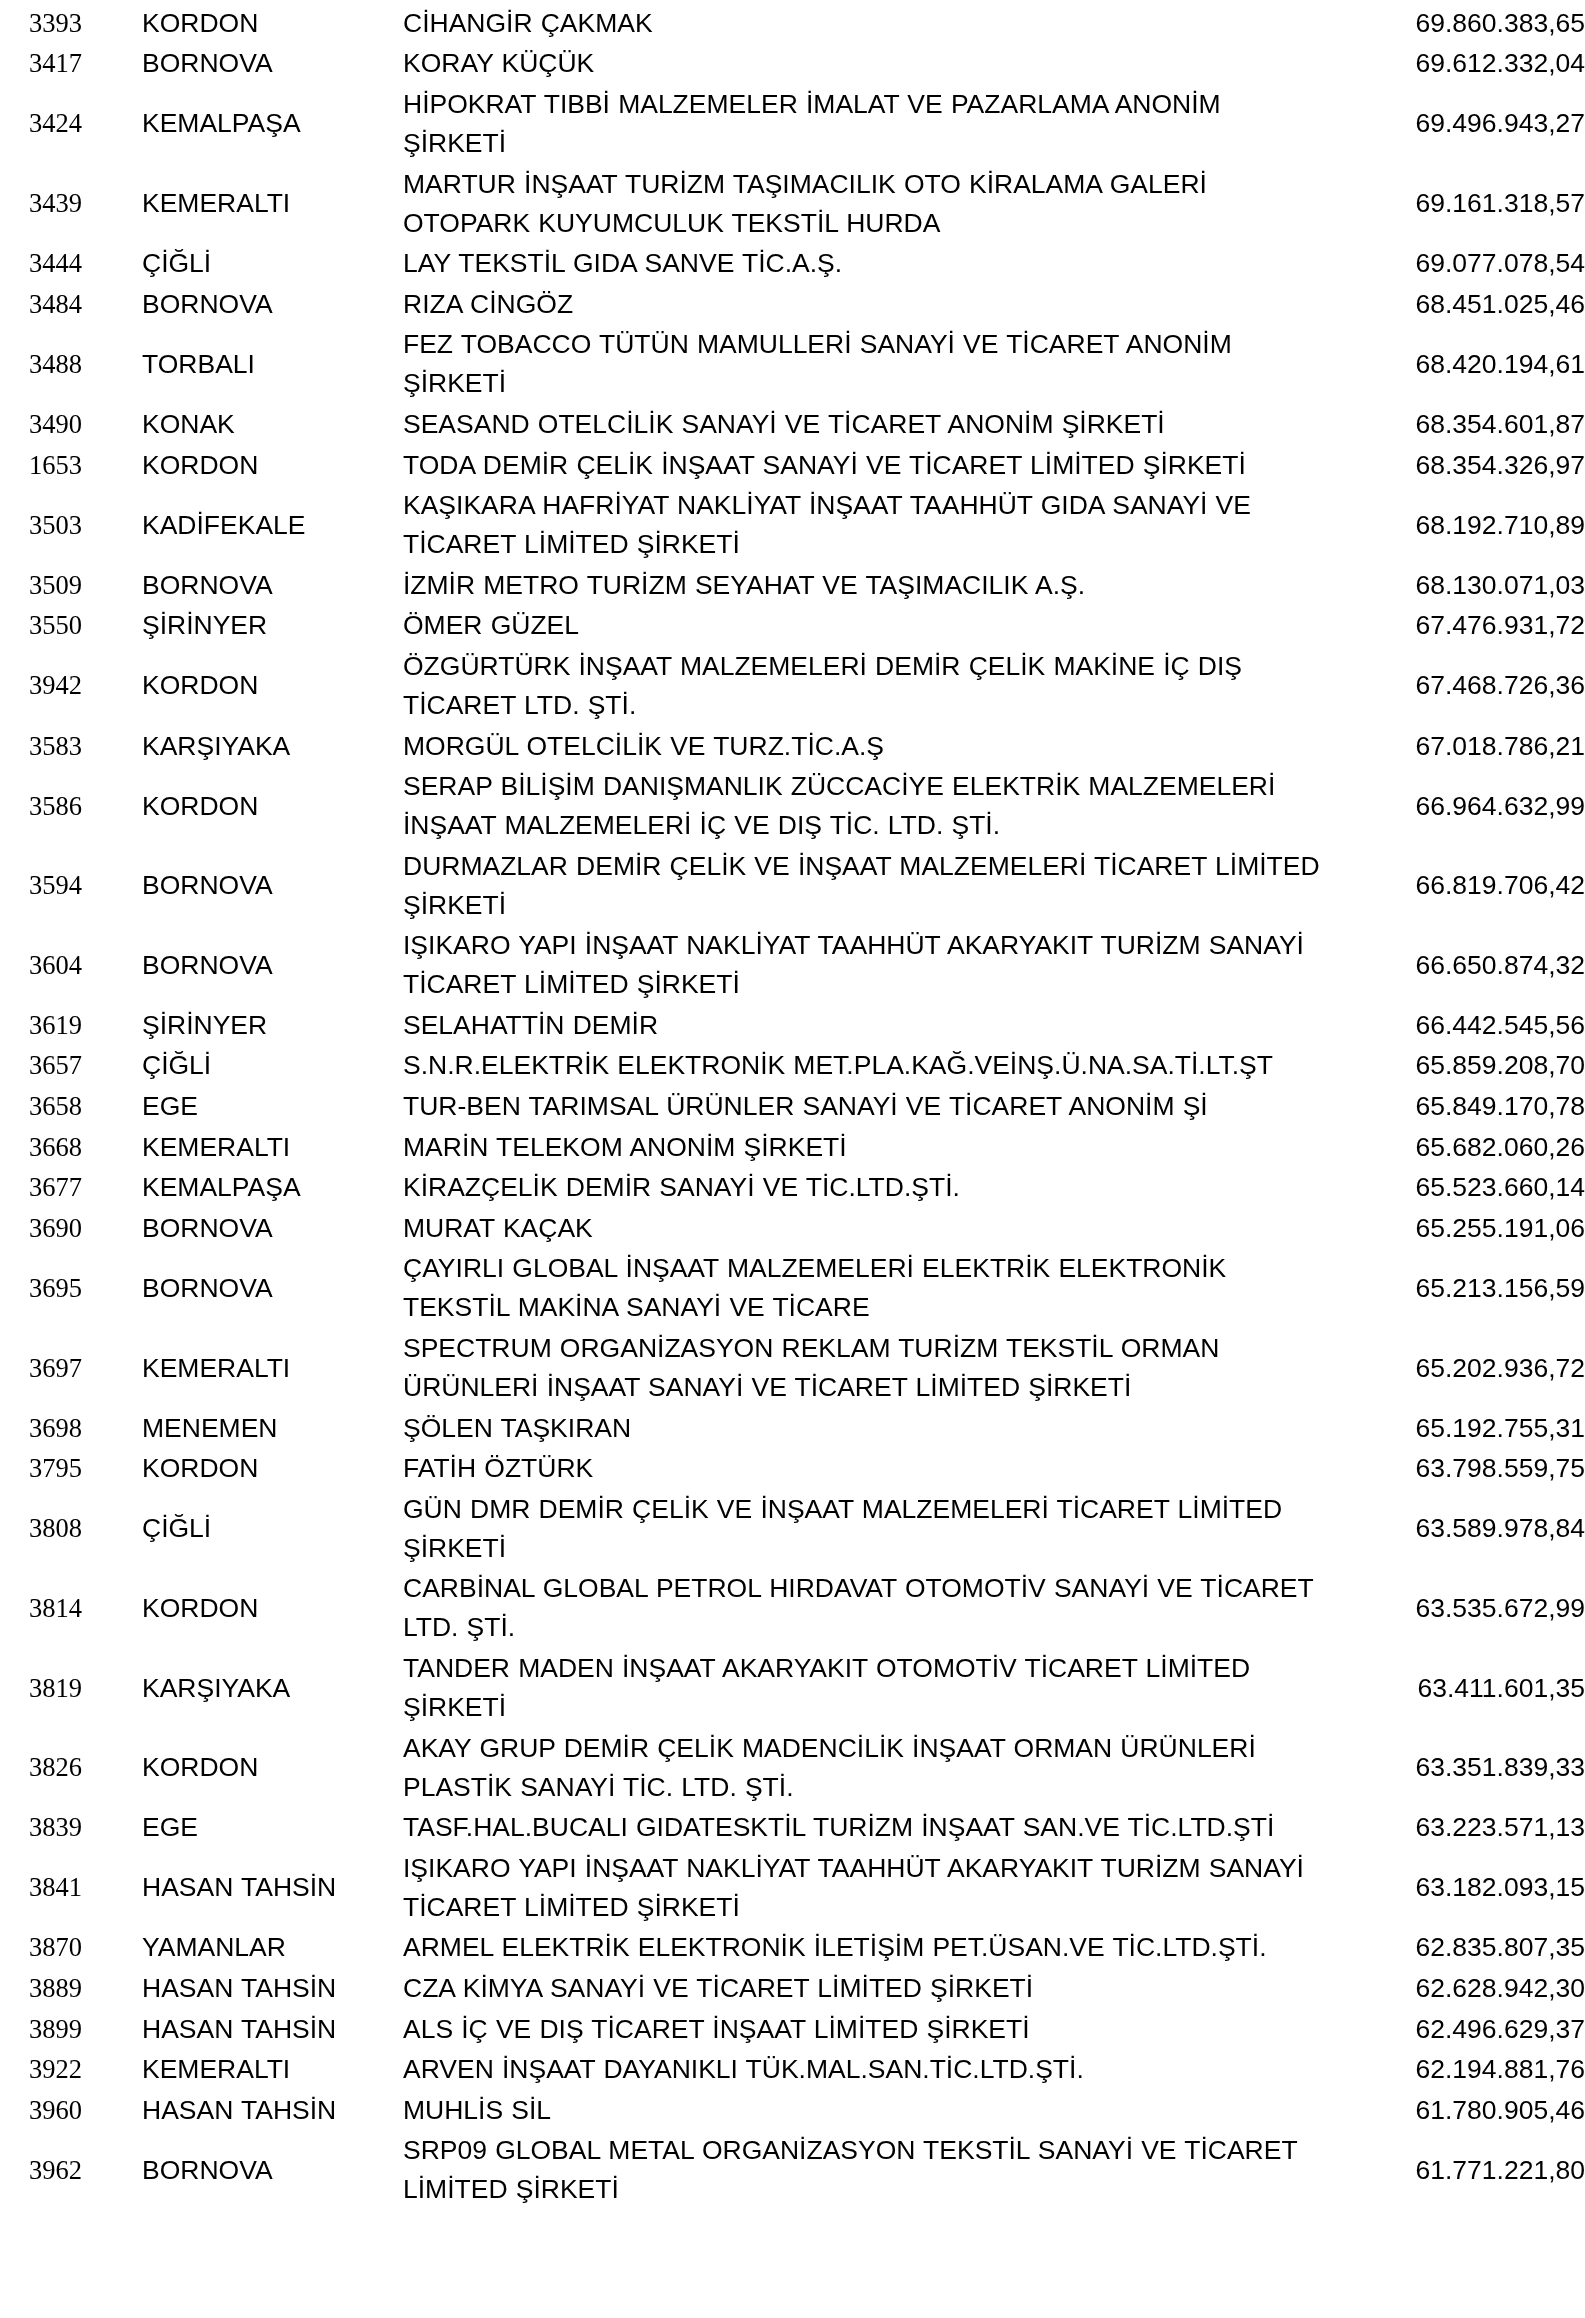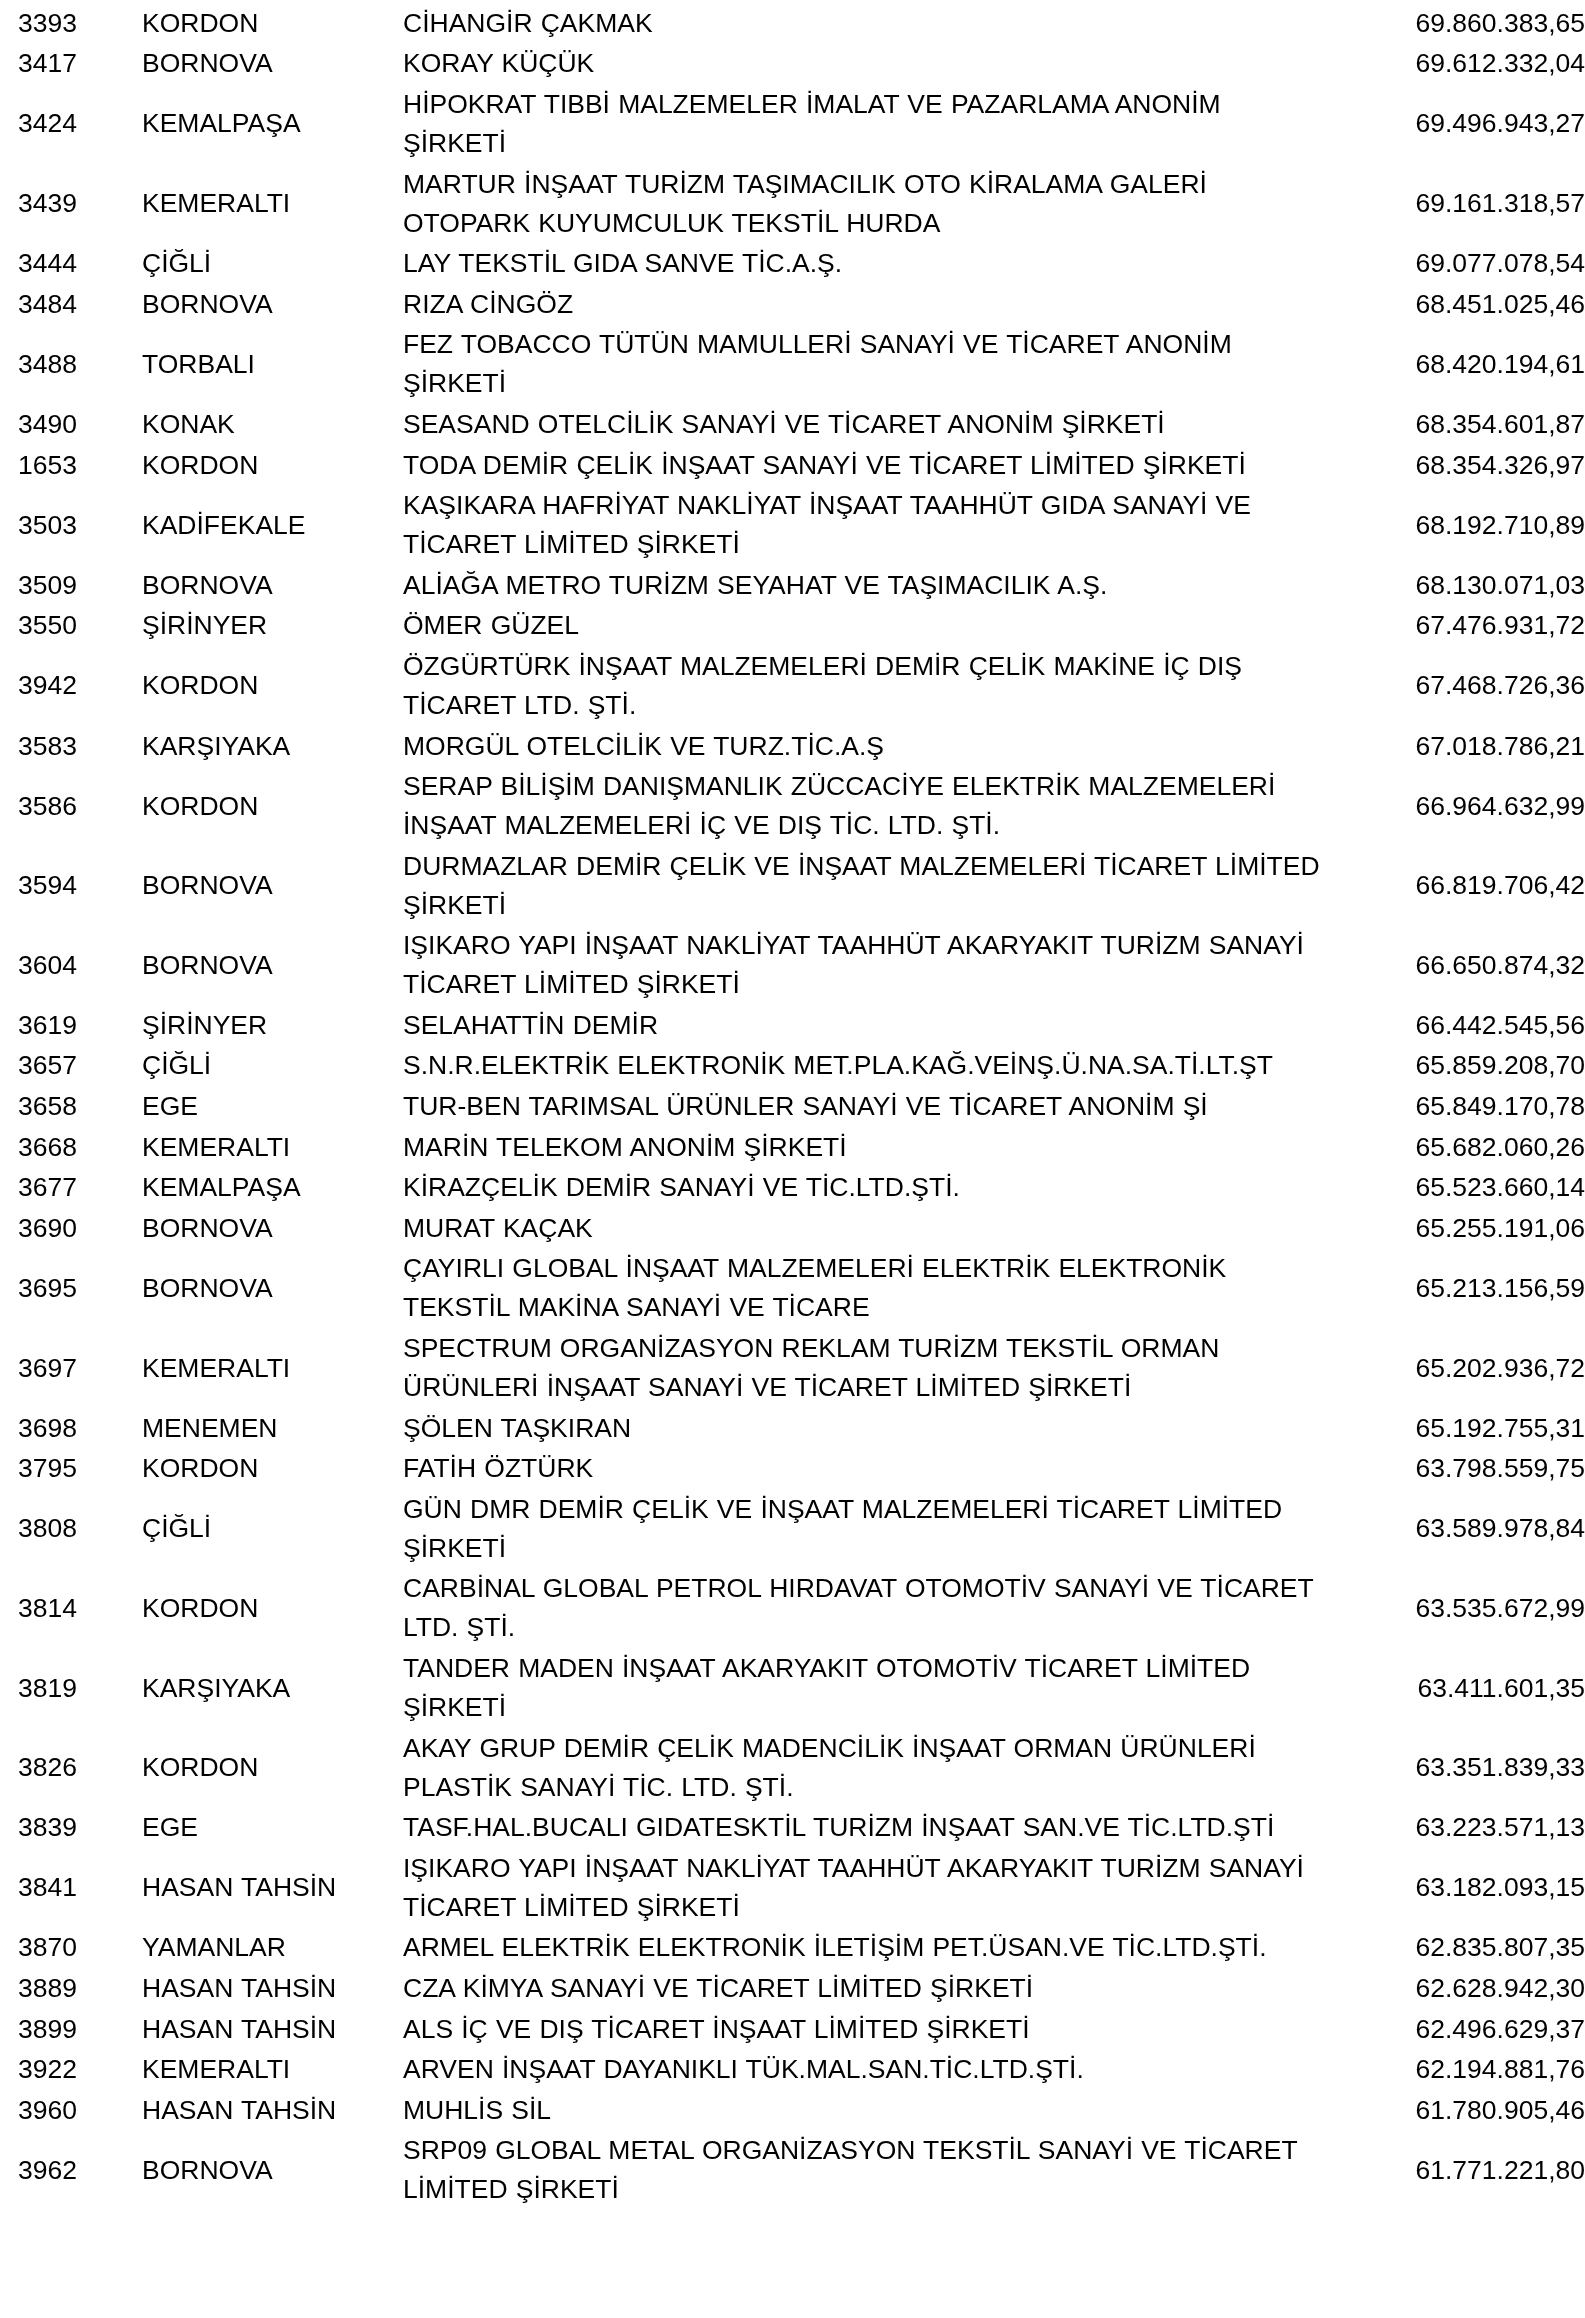--- a/index.html
+++ b/index.html
@@ -20,21 +20,21 @@
   col.c-name { width: 943px; }
   col.c-amt  { width: 239px; }
   td {
     font-size: 26.5px;
     line-height: 39px;
     padding: 0.8px 0;
     vertical-align: middle;
     border: none;
     word-spacing: 0.8px;
   }
-  td.no   { padding-left: 18px; }
+  td.no   { padding-left: 29px; font-family: Liberation Serif, serif; }
   td.dist { }
   td.name { padding-right: 15px; margin-left: 12px; }
   td.amt  { text-align: right; white-space: nowrap; }
 </style>
 </head>
 <body style="background: rgb(255, 255, 255); color: rgb(0, 0, 0);">
 
 <table class="tax-table">
   <colgroup>
     <col class="c-no">
@@ -109,21 +109,21 @@
   <tr>
     <td class="no">3503</td>
     <td class="dist">KADİFEKALE</td>
     <td class="name">KAŞIKARA HAFRİYAT NAKLİYAT İNŞAAT TAAHHÜT GIDA SANAYİ VE TİCARET LİMİTED ŞİRKETİ</td>
     <td class="amt">68.192.710,89</td>
   </tr>
 
   <tr>
     <td class="no">3509</td>
     <td class="dist">BORNOVA</td>
-    <td class="name">ALİAĞA METRO TURİZM SEYAHAT VE TAŞIMACILIK A.Ş.</td>
+    <td class="name">İZMİR METRO TURİZM SEYAHAT VE TAŞIMACILIK A.Ş.</td>
     <td class="amt">68.130.071,03</td>
   </tr>
 
   <tr>
     <td class="no">3550</td>
     <td class="dist">ŞİRİNYER</td>
     <td class="name">ÖMER GÜZEL</td>
     <td class="amt">67.476.931,72</td>
   </tr>
 

